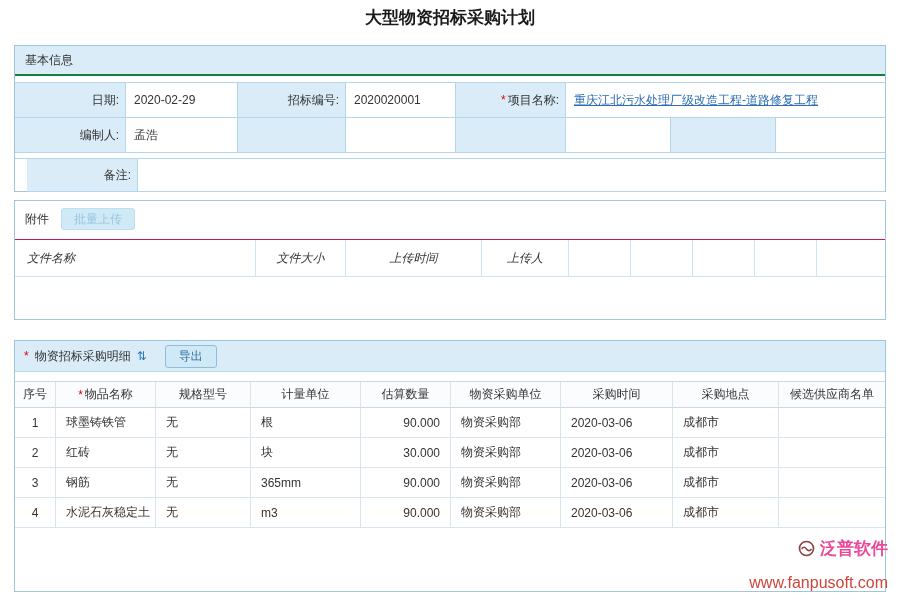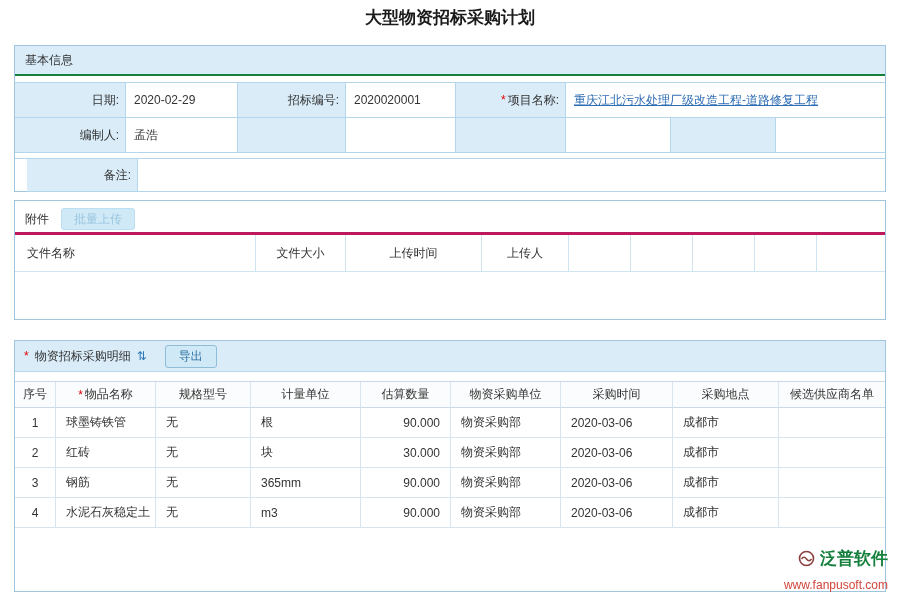--- a/index.html
+++ b/index.html
@@ -42,22 +42,22 @@
   .star{color:#e00000;margin-right:2px;}
   .plink{color:#2e6db4;text-decoration:underline;cursor:pointer;}
 
   .att-toolbar{display:flex;align-items:center;padding:7px 0 0 10px;}
   .btn-upload{
     margin-left:12px;height:22px;padding:0 12px;border:1px solid #bcdff2;
     background:#cfe9f7;color:#9bc5de;border-radius:3px;font-size:12px;
     font-family:inherit;cursor:pointer;
   }
   .att-header{
-    display:flex;margin-top:2px;height:36px;
-    border-top:3px solid #be185d;border-bottom:1px solid #cfe3f1;
+    display:flex;margin-top:9px;height:36px;
+    border-top:1px solid #be185d;border-bottom:1px solid #cfe3f1;font-style:italic;
   }
   .acell{
     box-sizing:border-box;display:flex;align-items:center;justify-content:center;
     border-right:1px solid #cfe3f1;color:#333;overflow:hidden;white-space:nowrap;
   }
   .acell.left{justify-content:flex-start;padding-left:12px;}
 
   .sec-head2{
     height:30px;background:#d9ecf8;display:flex;align-items:center;
     padding:0 9px;border-bottom:1px solid #b9d8ec;gap:4px;
@@ -76,22 +76,22 @@
     border-right:1px solid #d8e4ee;border-bottom:1px solid #d8e4ee;
     overflow:hidden;white-space:nowrap;color:#333;
   }
   .dcell.head{height:26px;justify-content:center;background:#fbfcfd;border-bottom:1px solid #c9d9e8;}
   .dcell.c{justify-content:center;}
   .dcell.r{justify-content:flex-end;padding-right:10px;}
   .dcell.l{padding-left:10px;}
 
   .watermark{position:absolute;right:12px;bottom:8px;text-align:right;z-index:5;}
   .brand-line{display:flex;align-items:center;justify-content:flex-end;gap:5px;
-    color:#15803d;font-weight:bold;font-size:17px;}
-  .wurl{color:#d0453a;font-size:12px;margin-top:8px;}
+    color:#ec4899;font-weight:bold;font-size:17px;}
+  .wurl{color:#d0453a;font-size:16px;margin-top:14px;}
 </style>
 </head>
 <body>
 
 <div class="page">
 
   <h1 class="title">大型物资招标采购计划</h1>
 
   <section class="box" id="basic">
     <div class="sec-head">

